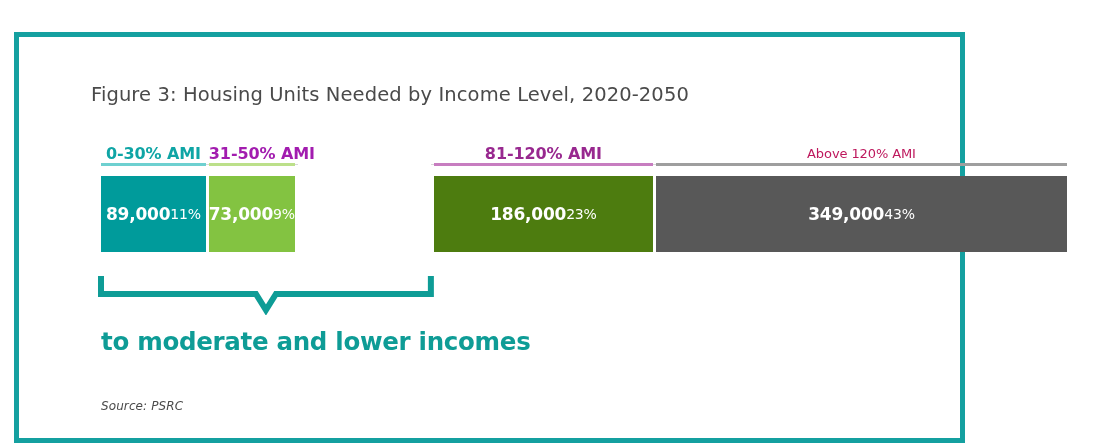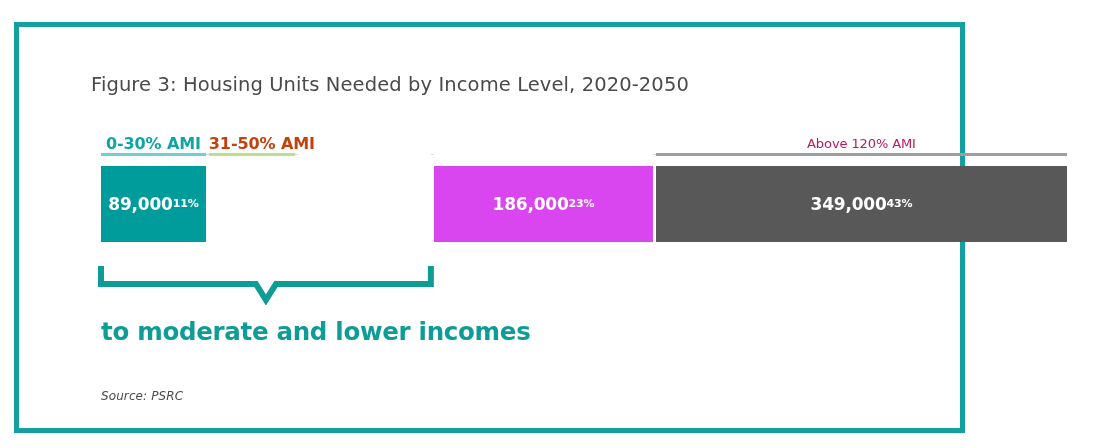--- a/index.html
+++ b/index.html
@@ -10,21 +10,21 @@
   body {
     width: 1105px;
     height: 448px;
     font-family: "DejaVu Sans", sans-serif;
     overflow: hidden;
   }
 
   #figure-frame {
     position: absolute;
     left: 14px;
-    top: 22px;
+    top: 32px;
     width: 951px;
     height: 411px;
     border: 5px solid #14A0A0;
     background: #ffffff;
     box-sizing: border-box;
   }
 
   #figure-title {
     position: absolute;
     left: 72px;
@@ -92,22 +92,22 @@
     align-items: center;
     justify-content: center;
   }
   .seg-value {
     font-size: 17px;
     font-weight: bold;
     line-height: 22px;
     letter-spacing: -0.2px;
   }
   .seg-pct {
-    font-size: 11px;
-    font-weight: bold;
+    font-size: 14px;
+    font-weight: normal;
     line-height: 22px;
     letter-spacing: -0.2px;
   }
 
   
   #brace {
     position: absolute;
     left: 78px;
     top: 236px;
     width: 380px;
@@ -141,35 +141,40 @@
 </head>
 <body>
 
 <div id="figure-frame" style="border-color: rgb(20, 160, 160);">
 
   <div id="figure-title">Figure 3: Housing Units Needed by Income Level, 2020-2050</div>
 
   <div id="label-row">
 
   <div class="cat-label" style="left: 0px; width: 104.822px; color: rgb(15, 165, 165);"><span>0-30% AMI</span><div class="cat-underline" style="background: rgb(110, 208, 208);"></div></div>
-      <div class="cat-label" style="left: 107.822px; width: 85.9778px; color: #c2410c;"><span>31-50% AMI</span><div class="cat-underline" style="background: rgb(188, 224, 138);"></div></div>
+      <div class="cat-label" style="left: 107.822px; width: 85.9778px; color: #a21caf;"><span>31-50% AMI</span><div class="cat-underline" style="background: rgb(188, 224, 138);"></div></div>
+      <div class="cat-label" style="left: 332.889px; width: 219.067px; color: rgb(152, 40, 143);"><span>81-120% AMI</span><div class="cat-underline" style="background: rgb(199, 125, 192);"></div></div>
       <div class="cat-label" style="left: 554.956px; width: 411.044px; color: #be185d; font-weight: normal; font-size: 13px;"><span>Above 120% AMI</span><div class="cat-underline" style="background: rgb(158, 158, 158);"></div></div>
       <div class="rule-gap" style="left: 104.822px; width: 3px;"></div>
       <div class="rule-gap" style="left: 193.8px; width: 3px;"></div>
       <div class="rule-gap" style="left: 329.889px; width: 3px;"></div>
       <div class="rule-gap" style="left: 551.956px; width: 3px;"></div>
     </div>
 
   <div id="stacked-bar">
 
   <div class="bar-seg" style="left: 0px; width: 104.822px; background: rgb(0, 155, 155);">
         <div class="seg-value">89,000</div>
         <div class="seg-pct">11%</div>
       </div>
-      <div class="bar-seg" style="left: 332.889px; width: 219.067px; background: #d946ef;">
+      <div class="bar-seg" style="left: 107.822px; width: 85.9778px; background: rgb(131, 195, 65);">
+        <div class="seg-value">73,000</div>
+        <div class="seg-pct">9%</div>
+      </div>
+      <div class="bar-seg" style="left: 332.889px; width: 219.067px; background: #4d7c0f;">
         <div class="seg-value">186,000</div>
         <div class="seg-pct">23%</div>
       </div>
       <div class="bar-seg" style="left: 554.956px; width: 411.044px; background: rgb(88, 88, 88);">
         <div class="seg-value">349,000</div>
         <div class="seg-pct">43%</div>
       </div>
     </div>
 
   <div id="brace" style="width: 337.889px;">

